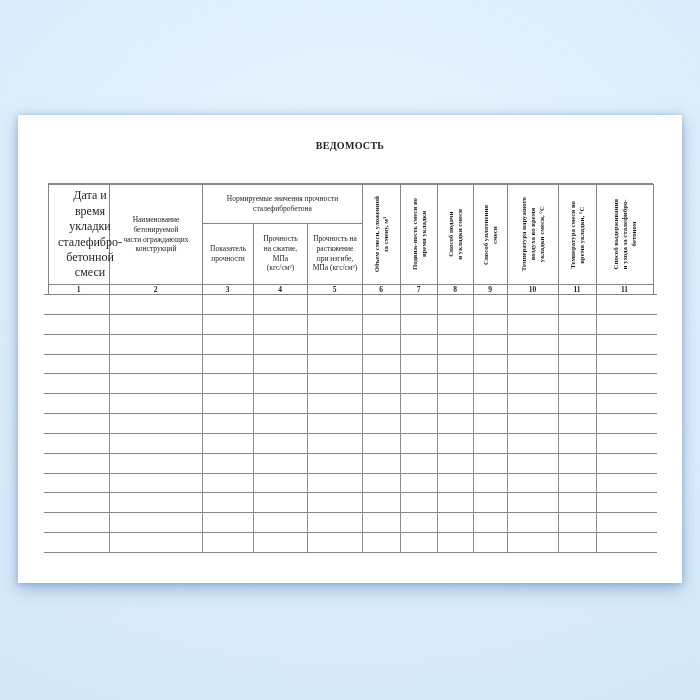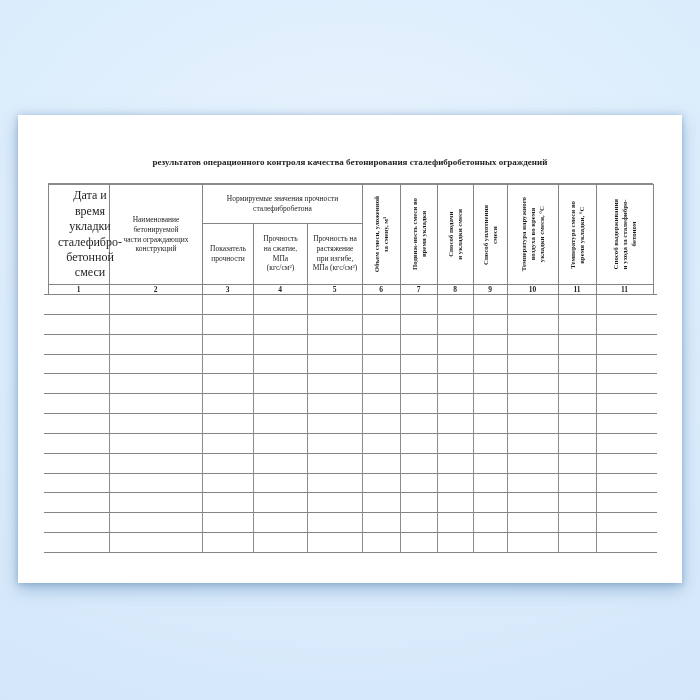--- a/index.html
+++ b/index.html
@@ -57,21 +57,21 @@
   }
   .brow { height: 19.846px; border-bottom: 1px solid #848484; }
   .bvline { position: absolute; top: 0; width: 1px; height: 100%; background: #8c8c8c; }
 </style>
 </head>
 <body>
 
 <div class="bg">
   <div class="page">
 
-    <div class="doc-subtitle">результатов операционного контроля качества бетонирования сталефибробетонных ограждений</div>
+    <div class="doc-title">ВЕДОМОСТЬ</div>
 
     <div>
 
       <div class="hline-thick" style="left:30px;top:68px;width:605px;height:2px;"></div>
       <div class="hline" style="left:184px;top:108px;width:160px;height:1px;"></div>
       <div class="hline" style="left:30px;top:169px;width:605px;height:1px;"></div>
 
       <div class="vline" style="left:30px;top:69px;width:1px;height:111px;"></div>
       <div class="vline" style="left:91px;top:69px;width:1px;height:111px;"></div>
       <div class="vline" style="left:184px;top:69px;width:1px;height:111px;"></div>

